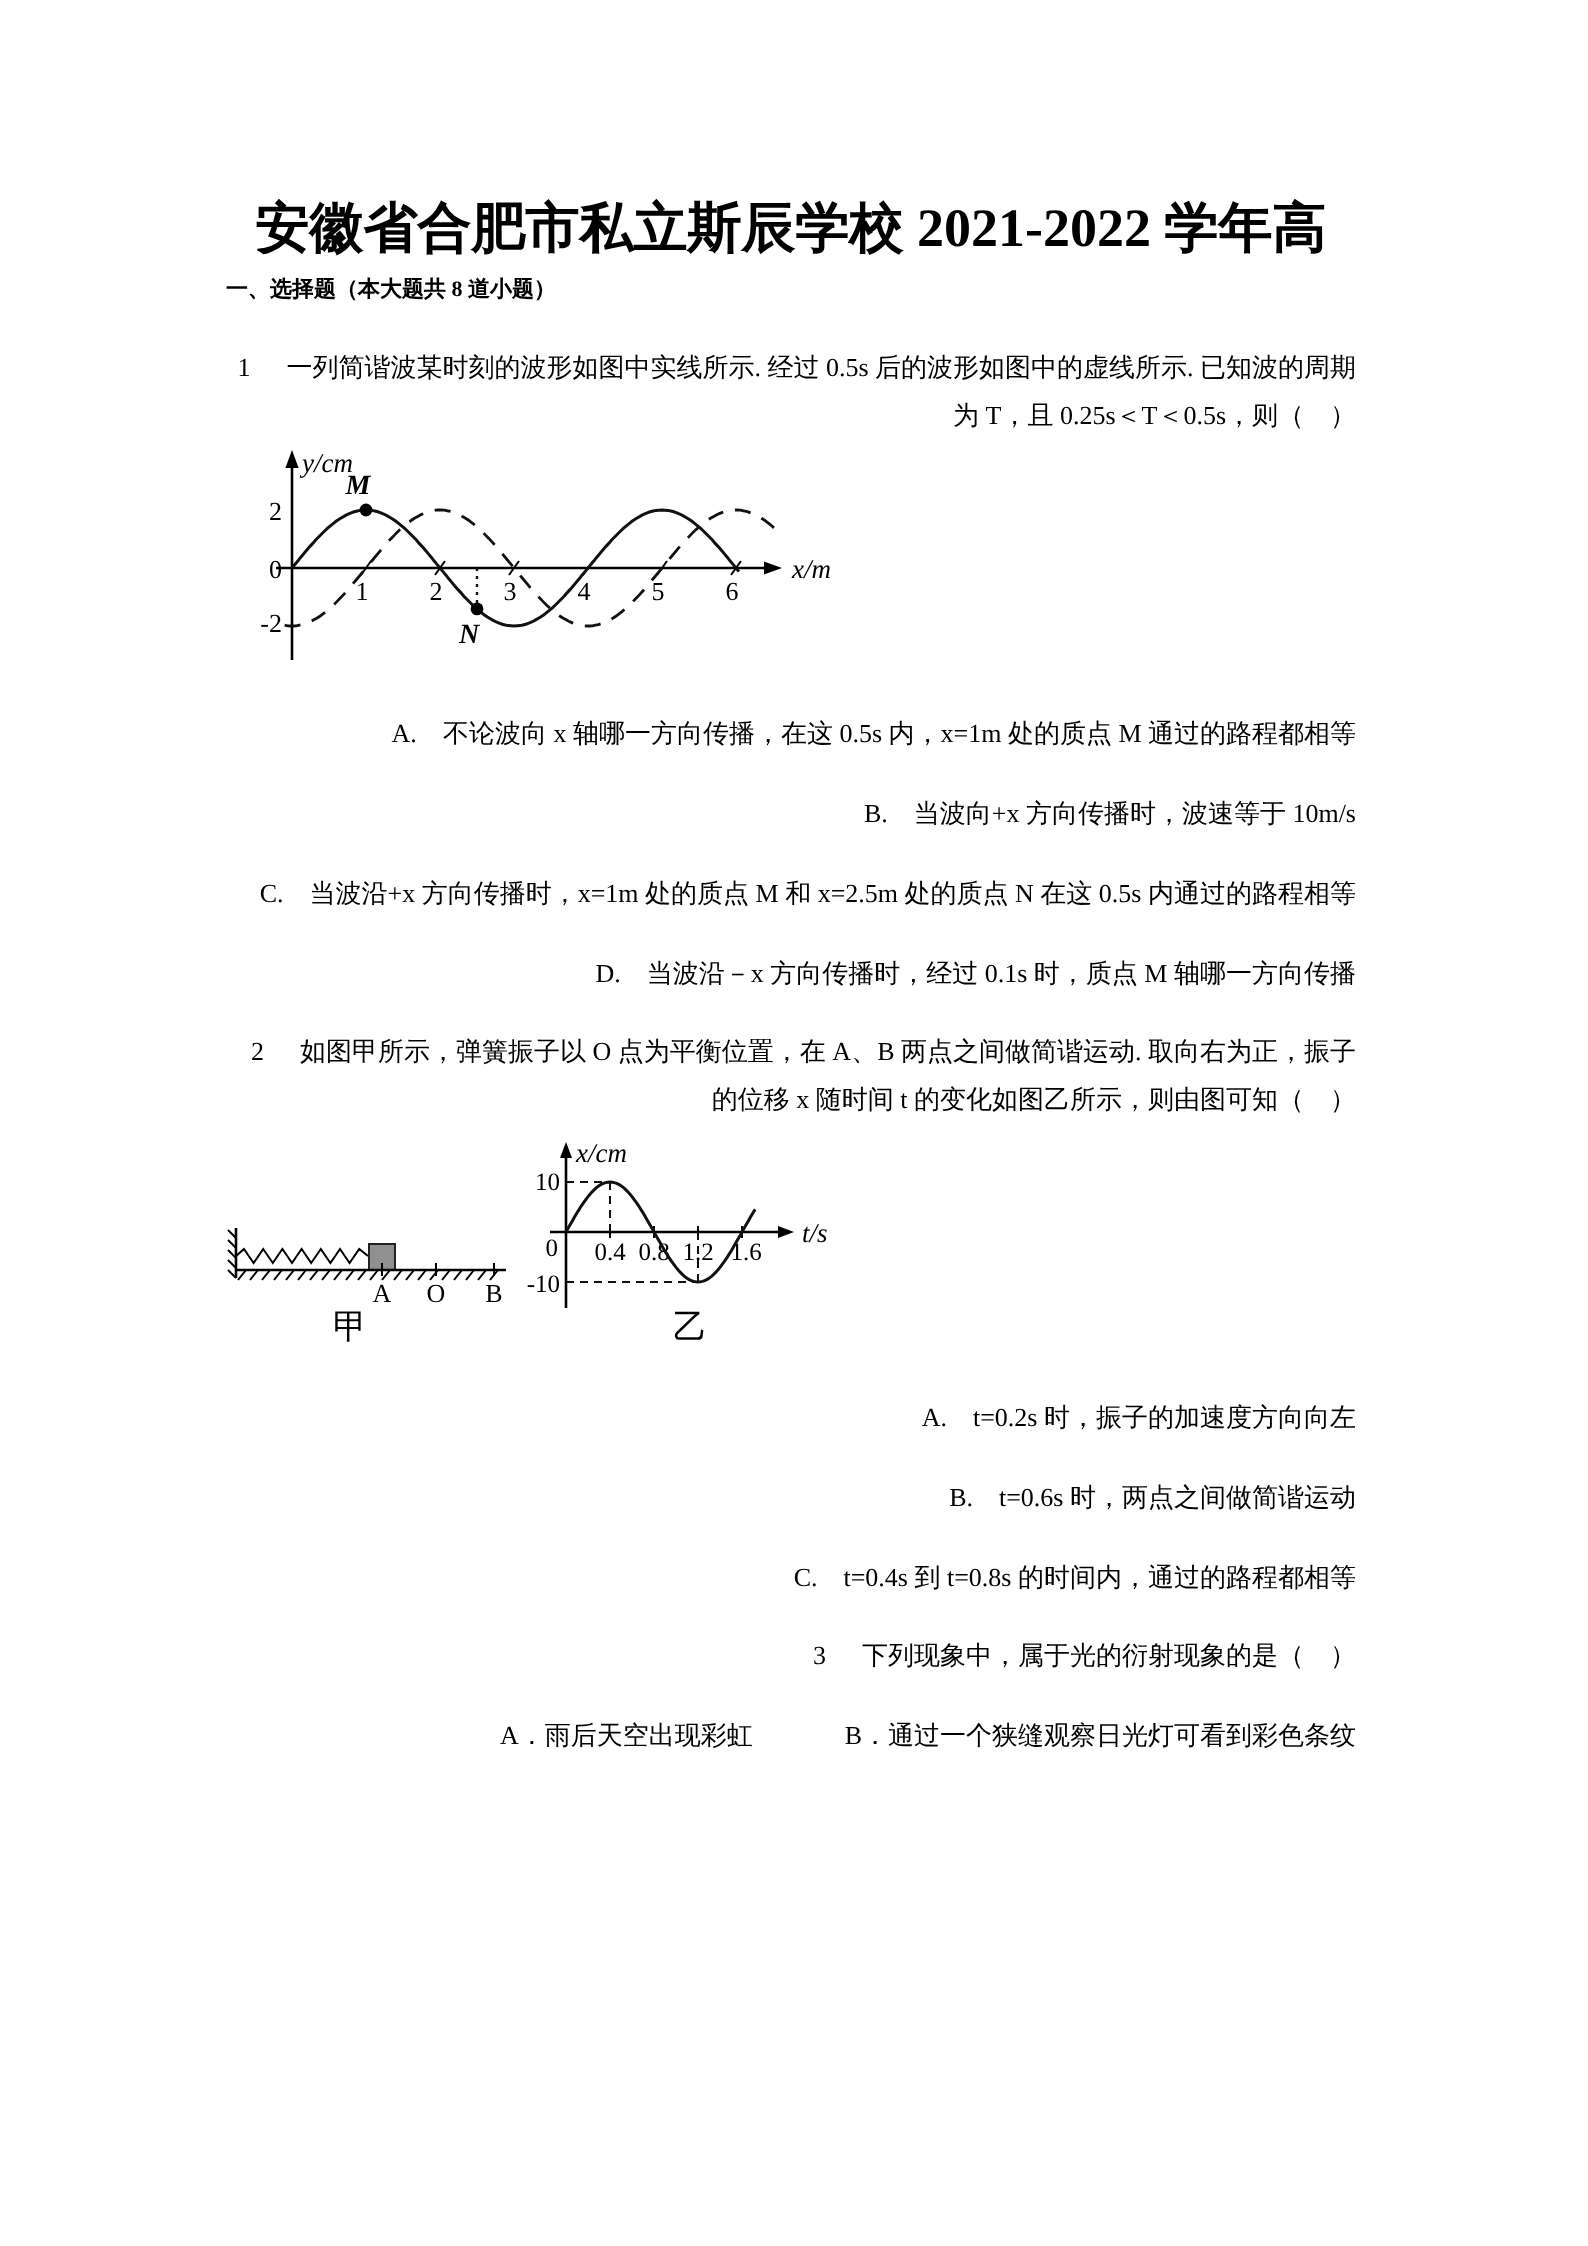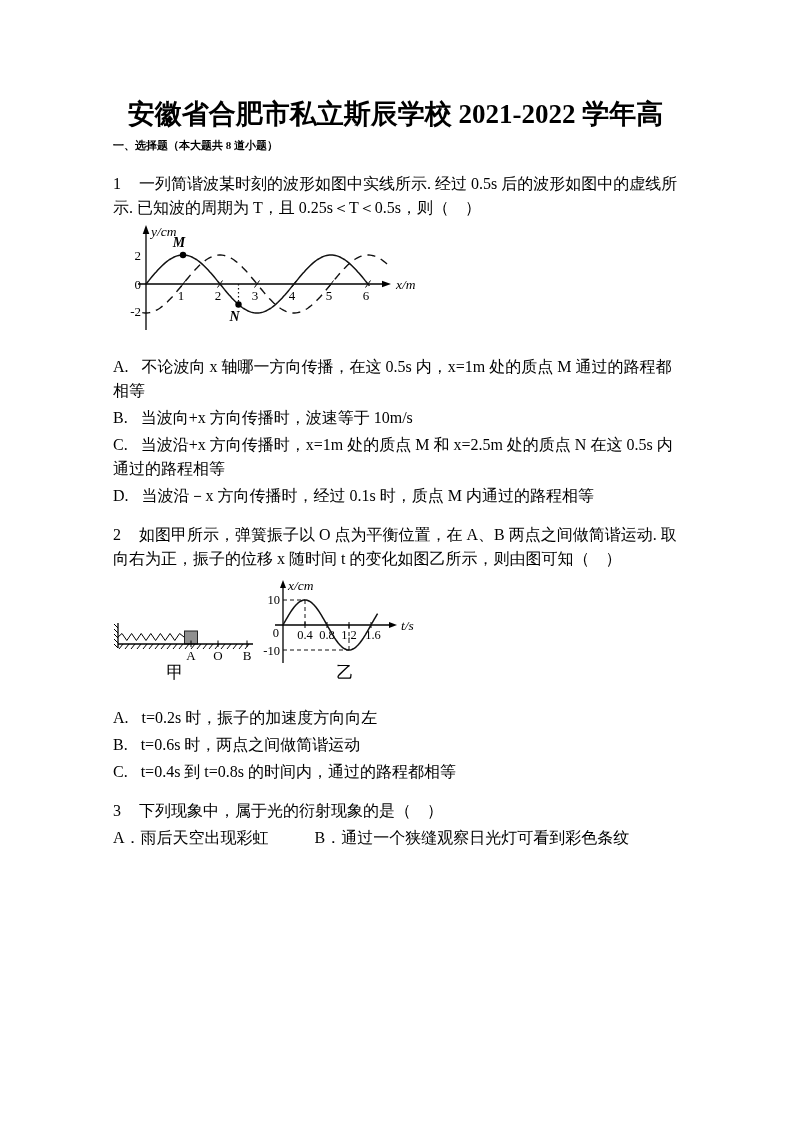--- a/index.html
+++ b/index.html
@@ -4,23 +4,23 @@
 <style>
   html,body{margin:0;padding:0;background:#fff;}
   .page{
     width:794px;height:1123px;box-sizing:border-box;
     padding:97px 116px 0 113px;
     font-family:"Liberation Serif","DejaVu Serif",serif;
     color:#000;background:#fff;overflow:hidden;
   }
   h1.title{font-size:27px;line-height:34px;font-weight:bold;text-align:center;margin:0;}
   h2.section{font-size:11px;line-height:23px;font-weight:bold;margin:3px 0 0 0;}
-  p{margin:0;font-size:16px;line-height:24px;}
+  p{margin:0;font-size:13px;line-height:24px;text-align:right;}
   .stem{margin-top:15px;}
-  .opt{margin-top:3px;}
+  .opt{margin-top:16px;}
   .optA1{margin-top:19px;}
   .qnum{margin-right:18px;}
   .lbl{margin-right:13px;}
   .q3opt.second{margin-left:46px;}
   
   #fig-wave{display:block;width:320px;height:114px;margin-top:2px;}
   .figrow{display:flex;align-items:flex-start;margin-top:6px;}
   #fig-jia{width:142px;height:105px;margin-top:4px;}
   #fig-yi{width:180px;height:112px;}
   svg text{font-family:"Liberation Serif","DejaVu Serif",serif;font-size:13px;fill:#000;}
@@ -96,21 +96,21 @@
     <p class="opt optA1">
       <span class="lbl">A.</span><span>不论波向 x 轴哪一方向传播，在这 0.5s 内，x=1m 处的质点 M 通过的路程都相等</span>
     </p>
     <p class="opt">
       <span class="lbl">B.</span><span>当波向+x 方向传播时，波速等于 10m/s</span>
     </p>
     <p class="opt">
       <span class="lbl">C.</span><span>当波沿+x 方向传播时，x=1m 处的质点 M 和 x=2.5m 处的质点 N 在这 0.5s 内通过的路程相等</span>
     </p>
     <p class="opt">
-      <span class="lbl">D.</span><span>当波沿－x 方向传播时，经过 0.1s 时，质点 M 内通过的路程相等</span>
+      <span class="lbl">D.</span><span>当波沿－x 方向传播时，经过 0.1s 时，质点 M 轴哪一方向传播</span>
     </p>
   </section>
 
   <section>
     <p class="stem">
       <span class="qnum">2</span><span>如图甲所示，弹簧振子以 O 点为平衡位置，在 A、B 两点之间做简谐运动. 取向右为正，振子的位移 x 随时间 t 的变化如图乙所示，则由图可知（　）</span>
     </p>
 
     <div class="figrow">
 

